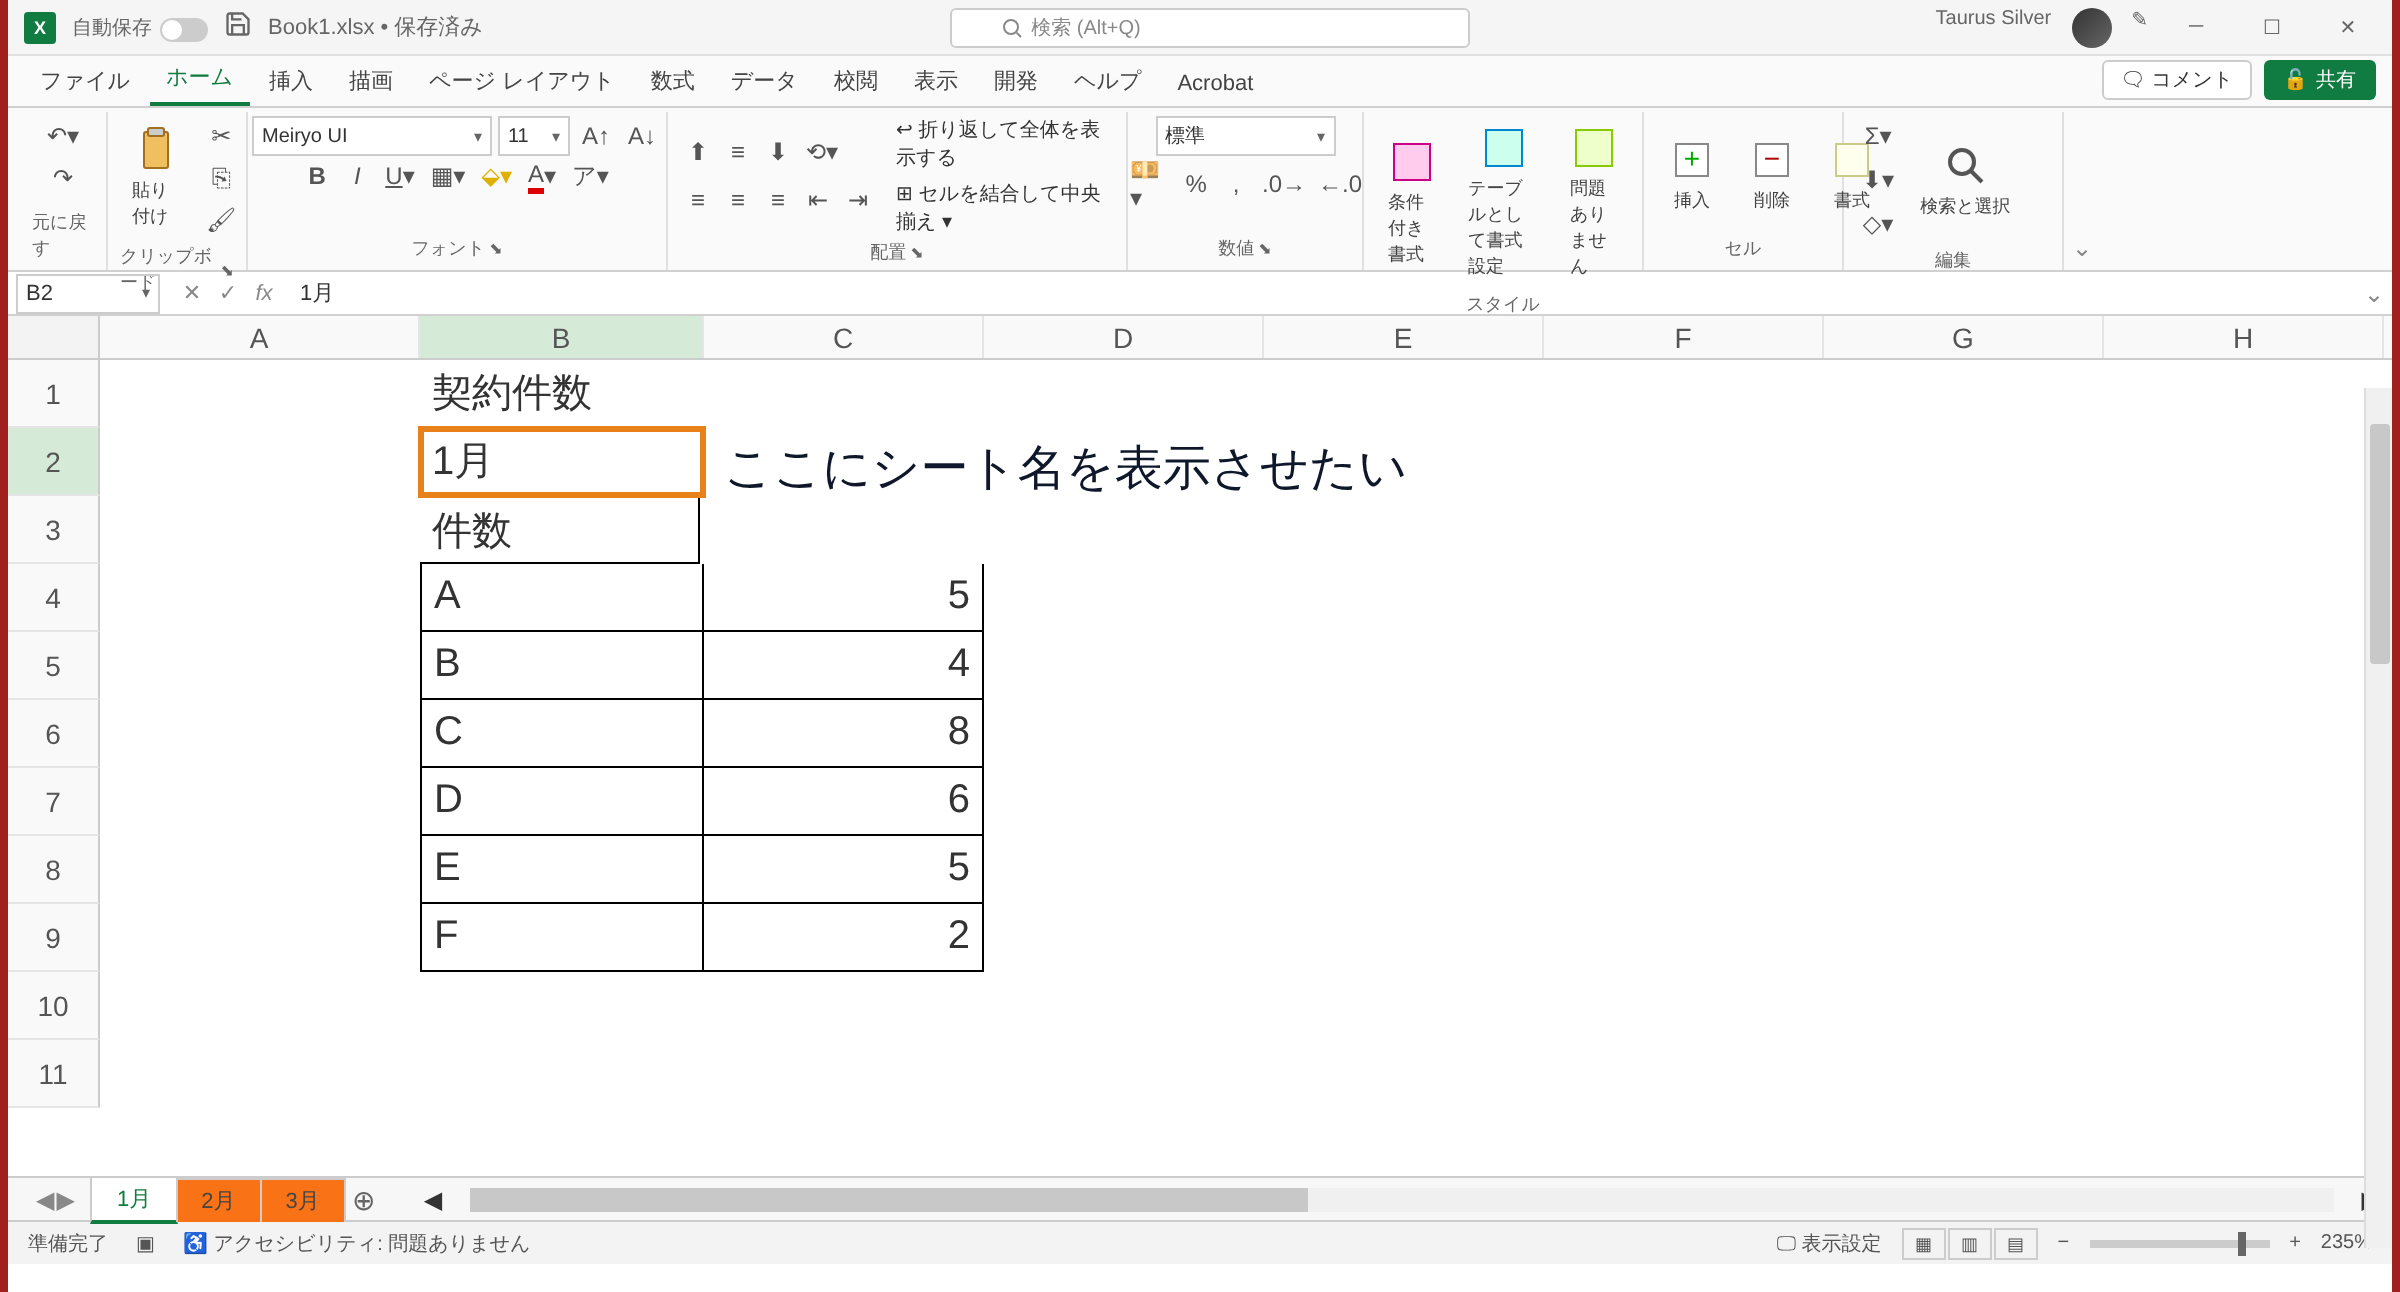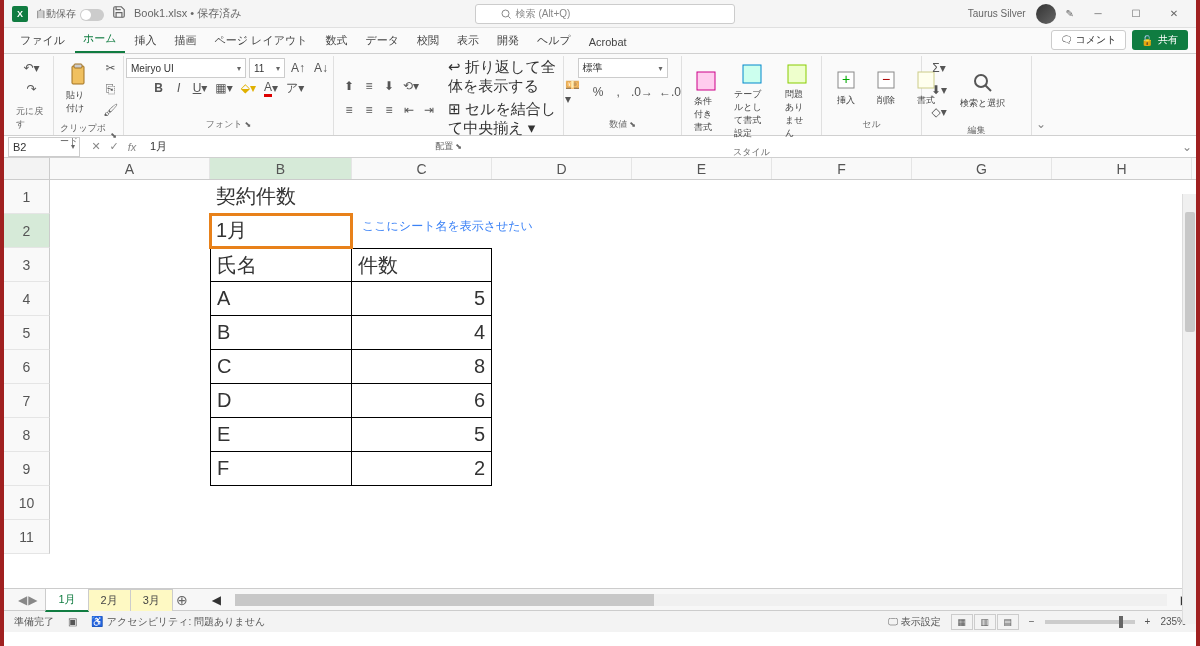--- a/index.html
+++ b/index.html
@@ -6,21 +6,21 @@
 body{background:#fff;width:1200px;height:646px;overflow:hidden;position:relative;font-size:12px;color:#333;border-left:4px solid #a02020;border-right:4px solid #a02020}
 .titlebar{height:28px;background:#f5f5f5;display:flex;align-items:center;padding:0 8px;gap:8px;border-bottom:1px solid #e0e0e0}
 .xlicon{width:16px;height:16px;background:#107c41;border-radius:2px;color:#fff;font-size:9px;display:flex;align-items:center;justify-content:center;font-weight:bold}
 .autosave{font-size:10px;color:#666;display:flex;align-items:flex-end;gap:4px}
 .toggle{width:24px;height:12px;background:#ccc;border-radius:6px;position:relative}
 .toggle::after{content:"";width:10px;height:10px;background:#fff;border-radius:50%;position:absolute;left:1px;top:1px}
 .saveicon{width:14px;height:14px;color:#666}
 .filename{font-size:11px;color:#666}
 .searchbox{margin-left:auto;margin-right:auto;width:260px;height:20px;border:1px solid #ccc;border-radius:3px;display:flex;align-items:center;padding:0 24px;background:#fff;font-size:10px;color:#888}
 .searchbox svg{width:12px;height:12px;margin-right:4px}
-.user-area{display:flex;align-items:center;gap:10px;font-size:10px;color:#666}
+.user-area{display:flex;align-items:flex-start;gap:10px;font-size:10px;color:#666}
 .avatar{width:20px;height:20px;border-radius:50%;background:linear-gradient(135deg,#333,#666)}
 .winbtn{width:28px;height:20px;display:flex;align-items:center;justify-content:center;color:#666}
 .tabs{height:26px;display:flex;align-items:flex-end;padding:0 8px;gap:2px;border-bottom:1px solid #d0d0d0;background:#fafafa}
 .tab{padding:5px 8px;font-size:11px;color:#444;cursor:pointer}
 .tab.active{border-bottom:2px solid #107c41;color:#107c41;font-weight:500}
 .tabs-right{margin-left:auto;display:flex;gap:6px;padding-bottom:3px}
 .comment-btn{border:1px solid #ccc;border-radius:3px;padding:2px 8px;font-size:10px;background:#fff}
 .share-btn{background:#107c41;color:#fff;border-radius:3px;padding:3px 10px;font-size:10px;display:flex;align-items:center;gap:4px}
 .ribbon{height:82px;background:#fafafa;display:flex;align-items:stretch;border-bottom:1px solid #d0d0d0;padding:2px 6px 0}
 .rgroup{display:flex;flex-direction:column;border-right:1px solid #e0e0e0;padding:2px 6px}
@@ -50,26 +50,26 @@
 .row{display:flex;height:34px}
 .rowh{width:46px;border-right:1px solid #ccc;border-bottom:1px solid #e5e5e5;display:flex;align-items:center;justify-content:center;font-size:14px;color:#555;background:#f9f9f9}
 .rowh.sel{background:#d6ead8}
 .cell{border-right:1px solid transparent;border-bottom:1px solid transparent;padding:2px 6px;font-size:20px;display:flex;align-items:center;position:relative;font-family:"Meiryo",sans-serif}
 .cell.bL{border-left:1px solid #000}
 .cell.bR{border-right:1px solid #000}
 .cell.bT{border-top:1px solid #000}
 .cell.bB{border-bottom:1px solid #000}
 .cell.rj{justify-content:flex-end}
 .selcell{position:absolute;border:3px solid #e8811a;pointer-events:none;z-index:5}
-.annot{position:absolute;font-size:12px;color:#3b82f6;font-weight:500;z-index:6;font-family:"Meiryo",sans-serif}
+.annot{position:absolute;font-size:24px;color:#0f172a;font-weight:500;z-index:6;font-family:"Meiryo",sans-serif}
 .vscroll{position:absolute;right:0;top:194px;width:14px;height:430px;background:#f0f0f0;border-left:1px solid #ddd}
 .vthumb{width:10px;height:120px;background:#c8c8c8;margin:18px auto 0;border-radius:2px}
 .sheet-tabs{height:22px;display:flex;align-items:center;border-top:1px solid #ccc;background:#f7f7f7;padding:0 6px;gap:0}
 .nav-arrows{display:flex;gap:1px;color:#888;padding:0 8px}
-.stab{padding:3px 12px;font-size:11px;border:1px solid #ccc;border-bottom:none;background:#fef9c3;margin-right:-1px;color:#444}
+.stab{padding:3px 12px;font-size:11px;border:1px solid #ccc;border-bottom:none;background:#f97316;margin-right:-1px;color:#444}
 .stab.active{border-bottom:2px solid #107c41;color:#107c41;background:#fff;font-weight:500}
 .stab-add{width:20px;text-align:center;color:#666;font-size:14px}
 .hscroll{flex:1;margin-left:20px;display:flex;align-items:center}
 .hscroll-track{flex:1;height:12px;background:#f0f0f0;position:relative;margin:0 14px}
 .hscroll-thumb{position:absolute;left:0;width:45%;height:100%;background:#c8c8c8}
 .status{height:22px;display:flex;align-items:center;background:#f3f3f3;border-top:1px solid #ccc;padding:0 10px;font-size:10px;color:#555;gap:14px}
 .status-right{margin-left:auto;display:flex;align-items:center;gap:10px}
 .viewbtns{display:flex;gap:1px}
 .viewbtn{width:22px;height:16px;border:1px solid #ccc;display:flex;align-items:center;justify-content:center;font-size:9px}
 .zoom-slider{width:90px;height:4px;background:#ccc;position:relative}
@@ -198,21 +198,21 @@
           <div class="rbtn">⟲▾</div>
         </div>
         <div style="display:flex;gap:2px">
           <div class="rbtn">≡</div>
           <div class="rbtn">≡</div>
           <div class="rbtn">≡</div>
           <div class="rbtn">⇤</div>
           <div class="rbtn">⇥</div>
         </div>
       </div>
-      <div class="vstack" style="margin-left:6px;gap:4px;font-size:15px">
+      <div class="vstack" style="margin-left:6px;gap:4px;font-size:10px">
         <div>↩ <span>折り返して全体を表示する</span></div>
         <div>⊞ <span>セルを結合して中央揃え</span> ▾</div>
       </div>
     </div>
     <div class="rgroup-label">
         <span>配置</span>
         <span class="dlg">⬊</span>
       </div>
   </div>
   <div class="rgroup" style="width:118px">
@@ -347,21 +347,20 @@
         <div class="cell colC"></div>
         <div class="cell colD"></div>
         <div class="cell colE"></div>
         <div class="cell colF"></div>
         <div class="cell colG"></div>
         <div class="cell colH"></div>
       </div>
     <div class="row">
         <div class="rowh">3</div>
         <div class="cell colA"></div>
-        <div class="cell colB bL bT bR bB">氏名</div>
         <div class="cell colC bT bR bB">件数</div>
         <div class="cell colD"></div>
         <div class="cell colE"></div>
         <div class="cell colF"></div>
         <div class="cell colG"></div>
         <div class="cell colH"></div>
       </div>
     <div class="row">
         <div class="rowh">4</div>
         <div class="cell colA"></div>

